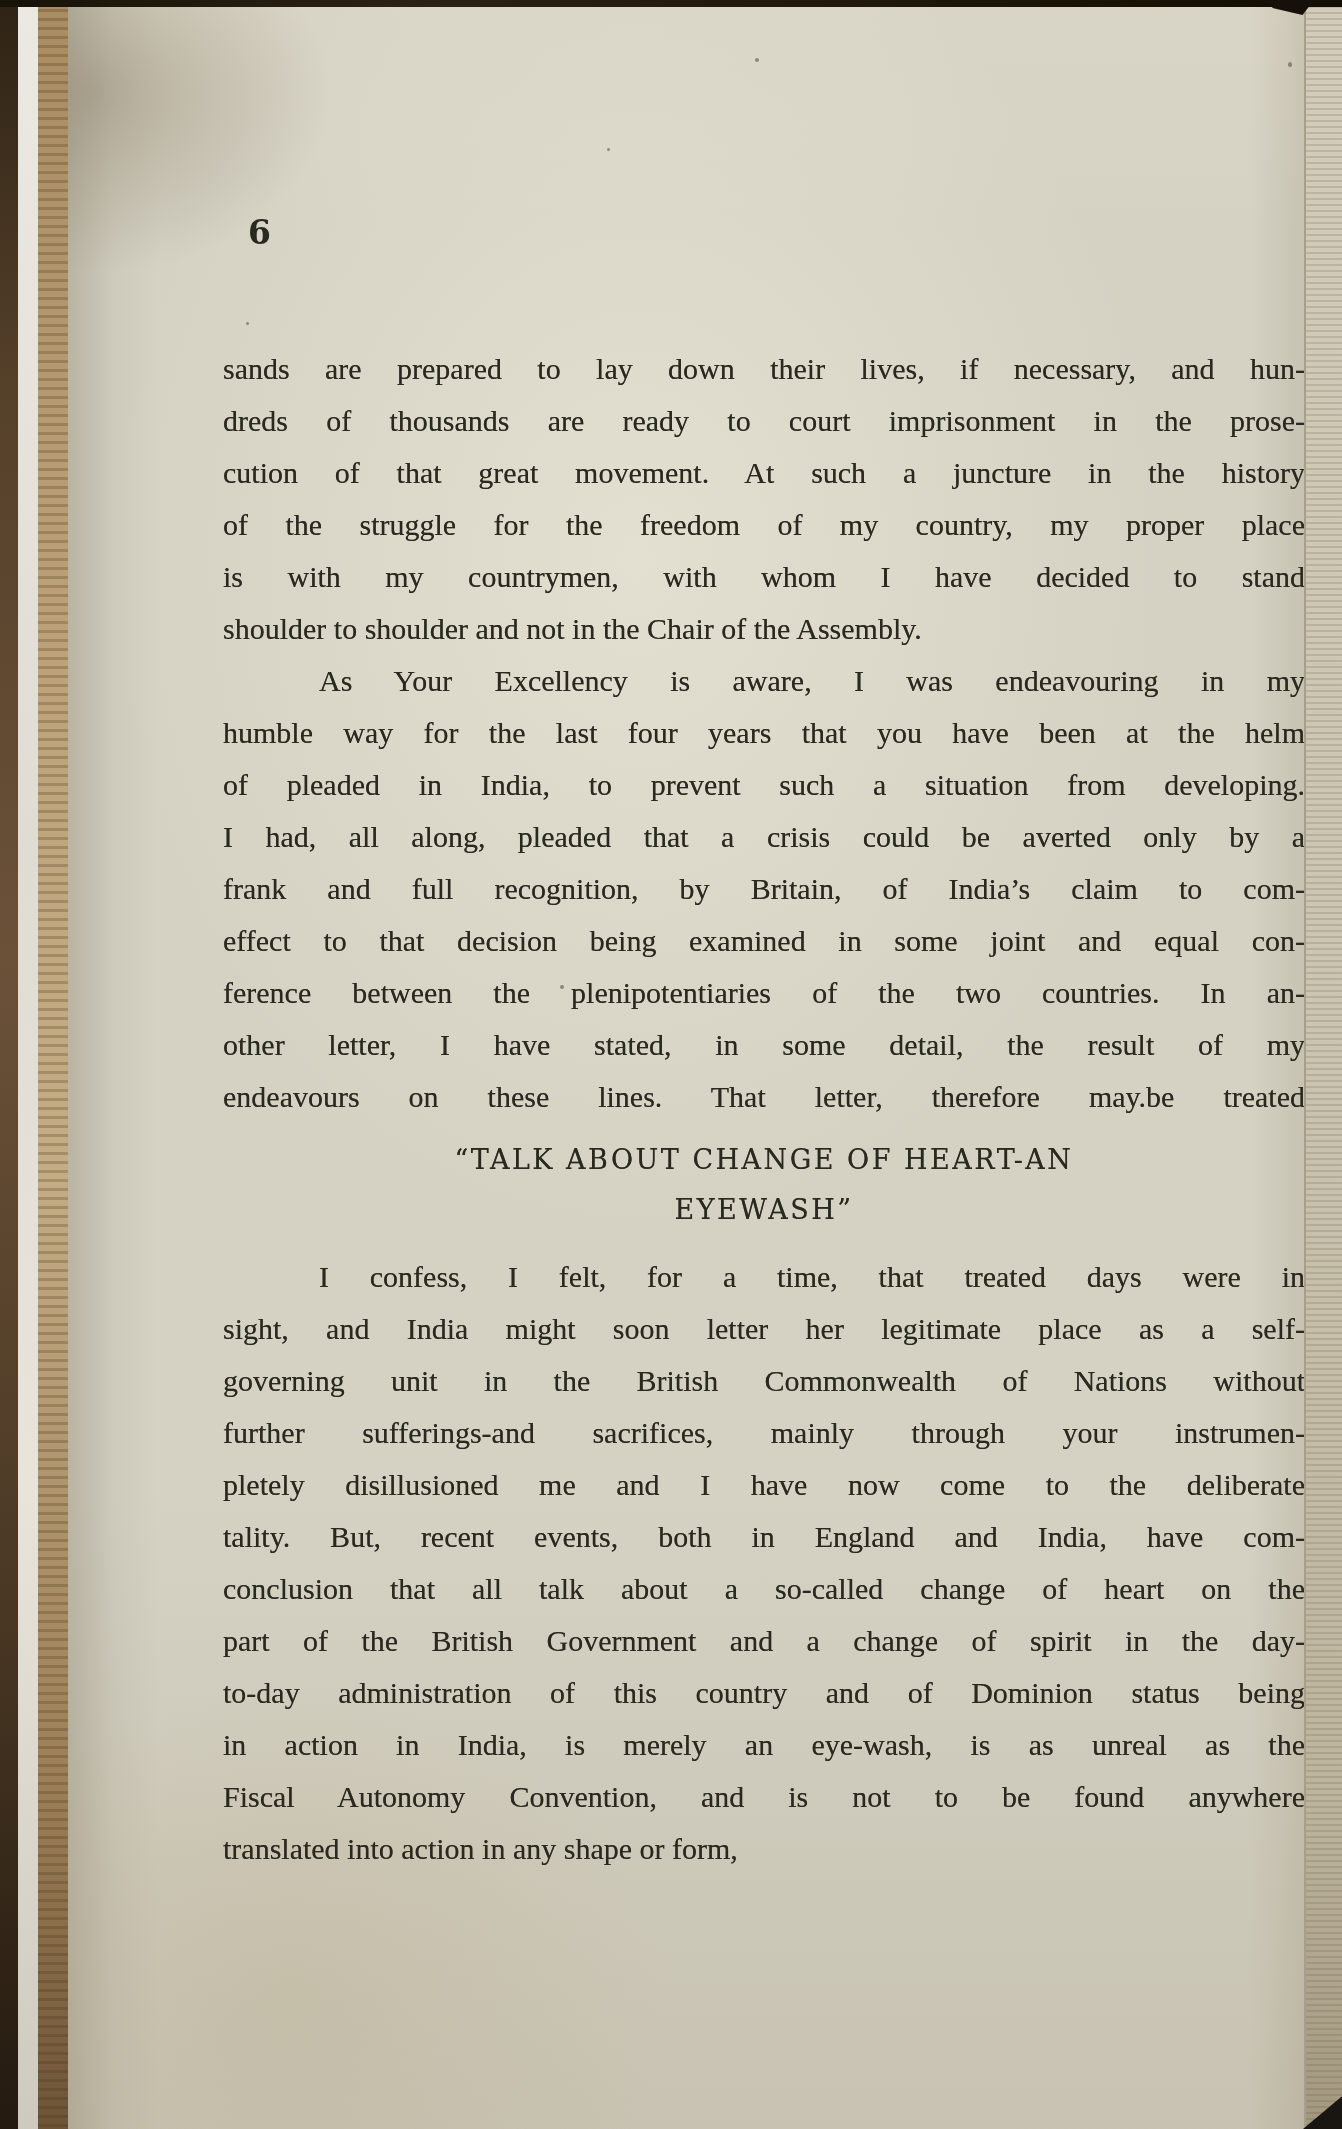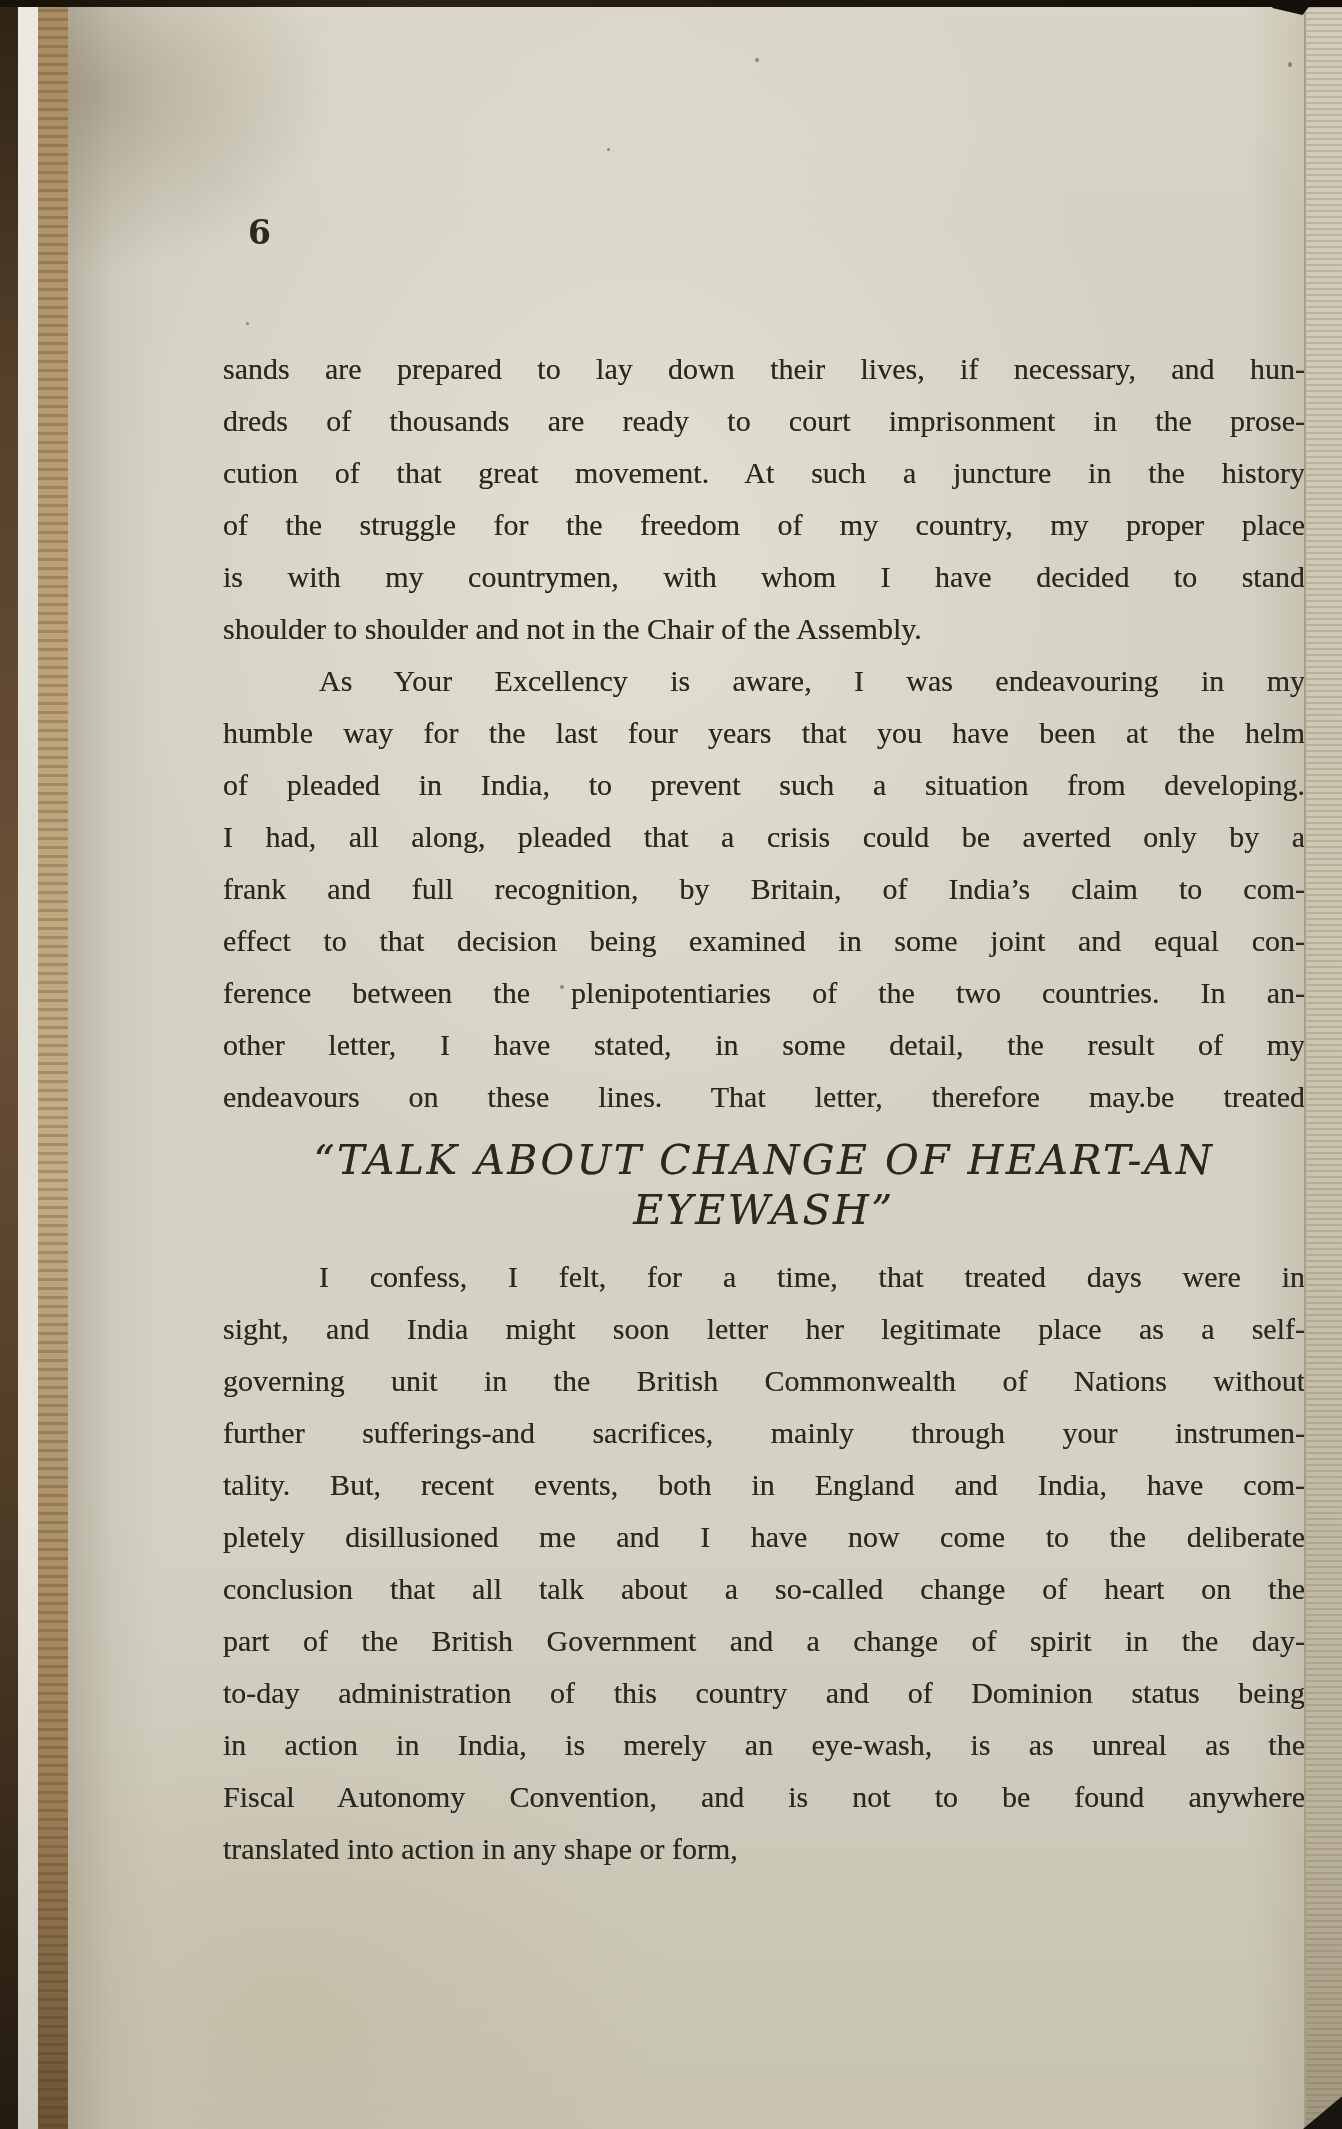--- a/index.html
+++ b/index.html
@@ -73,22 +73,22 @@
     position:absolute;left:155px;top:336px;width:1082px;
     font-size:30px;line-height:52px;color:var(--ink,#2b2820);
     text-shadow:0 0 0.6px rgba(43,40,32,0.65);
   }
   .paragraph{margin:0;}
   .line{text-align:justify;text-align-last:justify;white-space:normal;font-family:Liberation Serif, serif;}
   .line.last{text-align-last:left;}
   .line.first-indent{text-indent:96px;}
   .heading{margin:12px 0 16px 0;}
   .heading-line{
-    text-align:center;font-size:41px;line-height:50px;
-    letter-spacing:2.5px;color:var(--ink,#2b2820);font-style:italic;
+    text-align:center;font-size:27px;line-height:50px;
+    letter-spacing:2.5px;color:var(--ink,#2b2820);
   }
 </style>
 </head>
 <body>
 
 <div class="scan">
   <div class="edge-left-dark"></div>
   <div class="edge-left-white"></div>
   <div class="edge-left-tan"></div>
 
@@ -116,22 +116,22 @@
         </div>
         <div class="heading">
           <div class="heading-line">“TALK ABOUT CHANGE OF HEART-AN</div>
           <div class="heading-line">EYEWASH”</div>
         </div>
         <div class="paragraph">
           <div class="line first-indent">I confess, I felt, for a time, that treated days were in</div>
           <div class="line">sight, and India might soon letter her legitimate place as a self-</div>
           <div class="line">governing unit in the British Commonwealth of Nations without</div>
           <div class="line">further sufferings-and sacrifices, mainly through your instrumen-</div>
+          <div class="line">pletely disillusioned me and I have now come to the deliberate</div>
           <div class="line">tality. But, recent events, both in England and India, have com-</div>
-          <div class="line">pletely disillusioned me and I have now come to the deliberate</div>
           <div class="line">conclusion that all talk about a so-called change of heart on the</div>
           <div class="line">part of the British Government and a change of spirit in the day-</div>
           <div class="line">to-day administration of this country and of Dominion status being</div>
           <div class="line">in action in India, is merely an eye-wash, is as unreal as the</div>
           <div class="line">Fiscal Autonomy Convention, and is not to be found anywhere</div>
           <div class="line last">translated into action in any shape or form,</div>
         </div>
       </div>
   </div>
 

